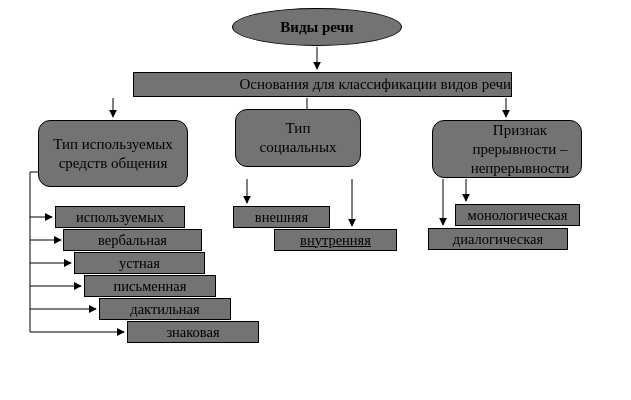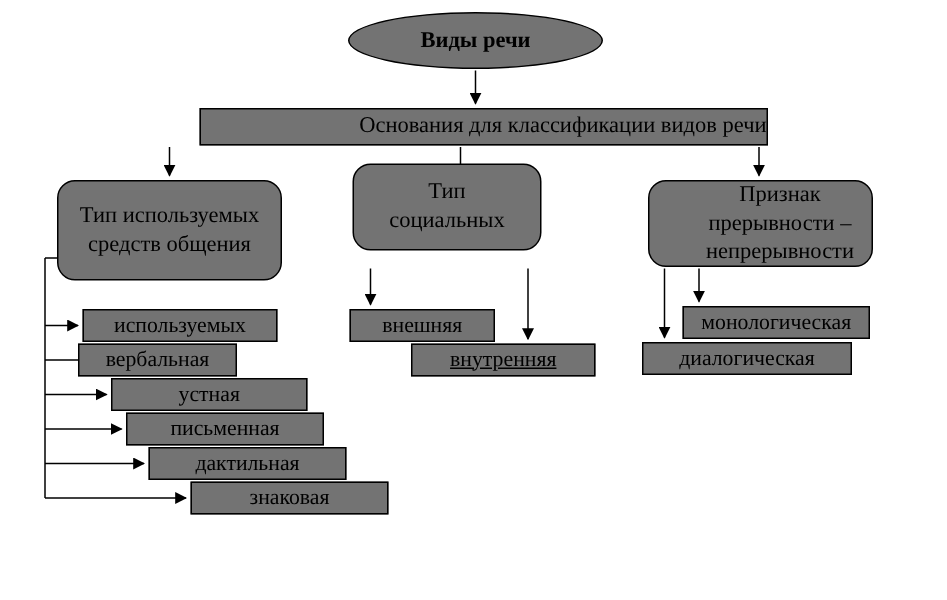--- a/index.html
+++ b/index.html
@@ -35,21 +35,21 @@
   .roundbox{
     border-radius:12px;
     flex-direction:column;
     padding:4px 2px;
   }
   .branch0{left:38px;top:120px;width:150px;height:67px;}
   .branch1{left:235px;top:109px;width:126px;height:58px;}
   .branch2{left:432px;top:120px;width:150px;height:58px;padding-left:28px;}
   .leaf{height:22px;font-size:14.5px;}
   .i0{left:55px;top:206px;width:130px;}
-  .i1{left:52px;top:229px;width:106px;}
+  .i1{left:63px;top:229px;width:139px;}
   .i2{left:74px;top:252px;width:131px;}
   .i3{left:84px;top:275px;width:132px;}
   .i4{left:99px;top:298px;width:132px;}
   .i5{left:127px;top:321px;width:132px;}
   .m0{left:233px;top:206px;width:97px;}
   .m1{left:274px;top:229px;width:123px;text-decoration:underline;}
   .r0{left:455px;top:204px;width:125px;}
   .r1{left:428px;top:228px;width:140px;}
 </style>
 </head>

